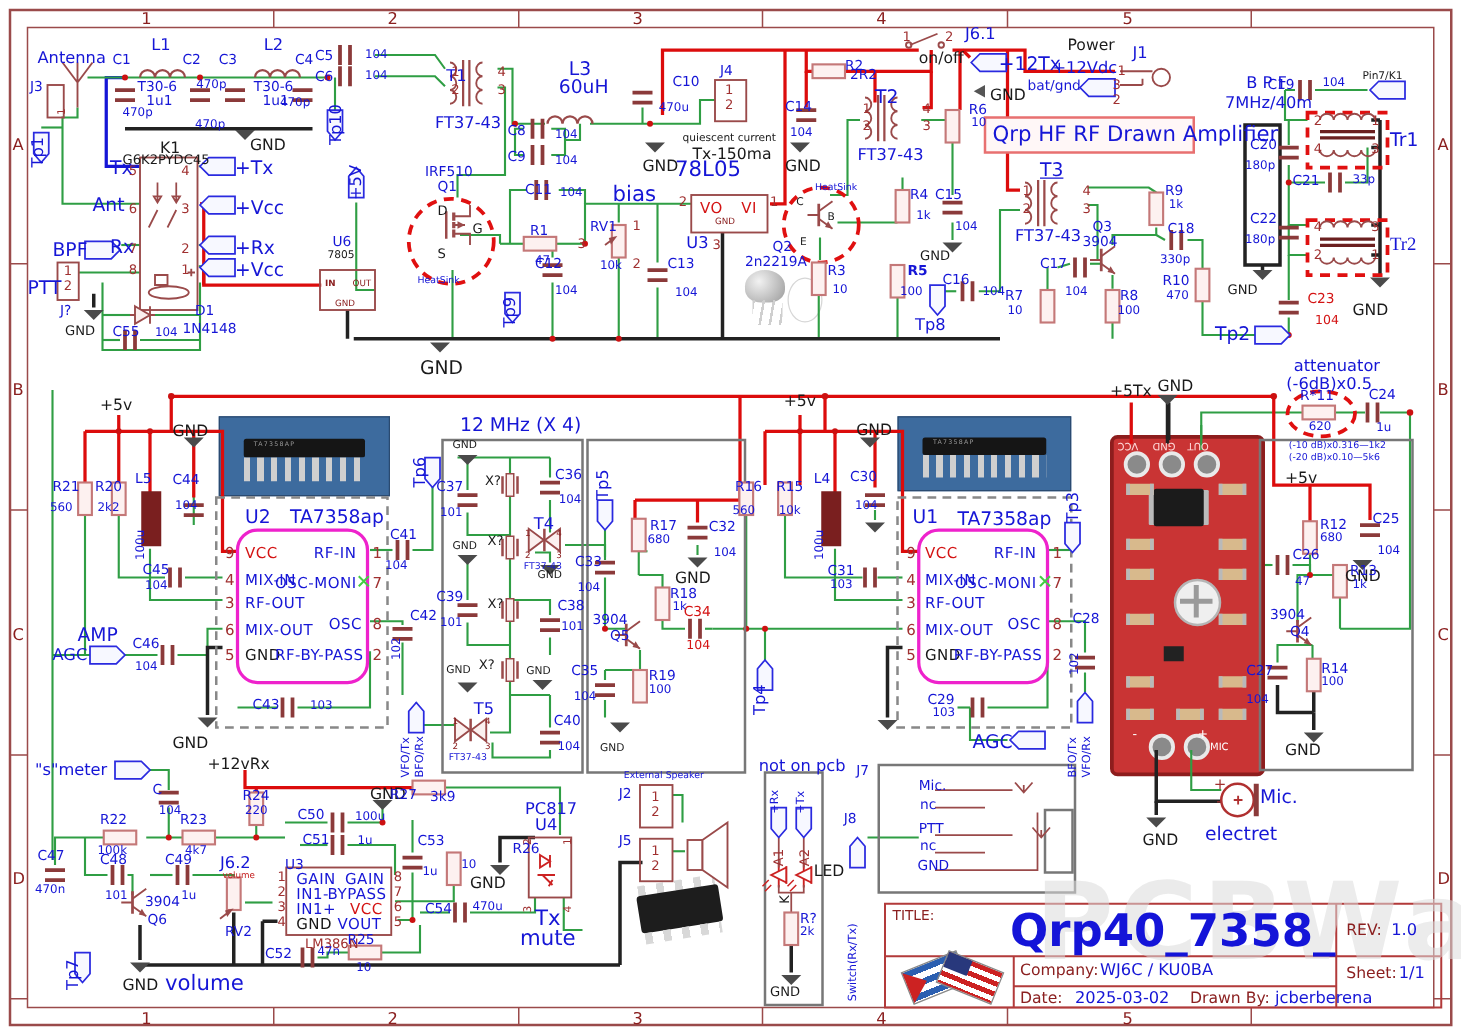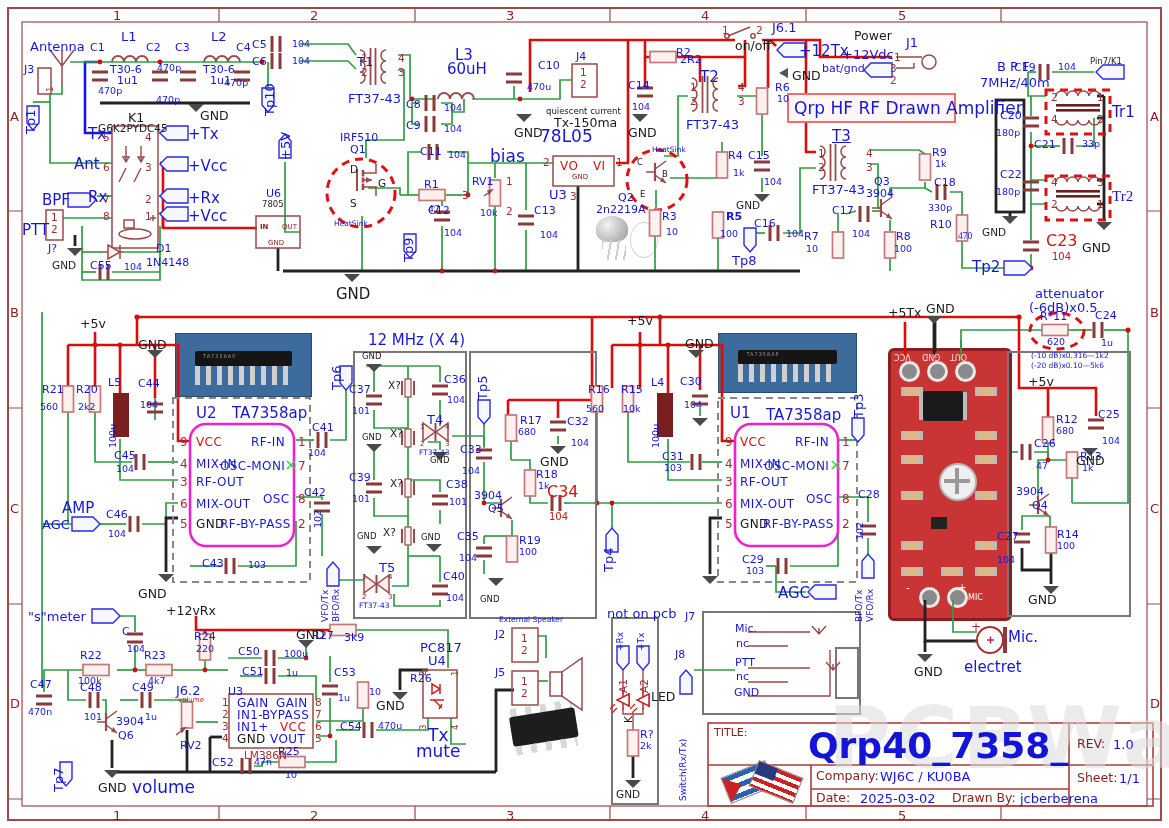--- a/index.html
+++ b/index.html
@@ -16,21 +16,21 @@
   .bp{font-size:12px;color:#1616d6;letter-spacing:.4px}
   .kp{font-size:12px;color:#161616;letter-spacing:.4px}
   .rp{font-size:12px;color:#d41414;letter-spacing:.4px}
   .m{font-size:10.5px;color:#a03030}
   .ms{font-size:7px;color:#8b2020}
   .m13{font-size:12px;color:#a03030}
   .k{font-size:10.5px;color:#1a1a1a}
   .k9{font-size:8.5px;color:#1a1a1a}
   .k13{font-size:12.5px;color:#1a1a1a}
   .k15{font-size:15px;color:#1a1a1a}
-  .r{font-size:16px;color:#d41414}
+  .r{font-size:11px;color:#d41414}
   .rs{font-size:10px;color:#d41414}
   .t7{font-size:7.5px;color:#1616d6}
   .t7r{font-size:7px;color:#c62222}
   .ts{font-size:11px;color:#8b2020}
   .ts13{font-size:12.5px;color:#8b2020}
   .w8{font-size:8px;color:#fff}
   .w9{font-size:10px;color:#fff}
   .w8r{font-size:8px;color:#ffd9d9;transform:rotate(180deg);transform-origin:50% 50%}
   .zone{font-size:13px;color:#8b2020}
   .title{font-size:36px;font-weight:bold;color:#1414d8}
@@ -937,21 +937,21 @@
       <span class="L bs" style="left: 935px; top: 159px;">1k</span>
       <span class="L b" style="left: 934px; top: 177px;">C18</span>
       <span class="L bs" style="left: 928px; top: 203px;">330p</span>
       <span class="L b" style="left: 832px; top: 205px;">C17</span>
       <span class="L bs" style="left: 852px; top: 229px;">104</span>
       <span class="L b" style="left: 804px; top: 231px;">R7</span>
       <span class="L bs" style="left: 806px; top: 244px;">10</span>
       <span class="L b" style="left: 896px; top: 231px;">R8</span>
       <span class="L bs" style="left: 894px; top: 244px;">100</span>
       <span class="L b" style="left: 930px; top: 219px;">R10</span>
-      <span class="L bs" style="left: 958px; top: 232px; font-family: Liberation Serif, serif;">470</span>
+      <span class="L bs" style="left: 933px; top: 232px;">470</span>
       <span class="L b13" style="left: 997px; top: 60px;">B P F</span>
       <span class="L b13" style="left: 980px; top: 76px;">7MHz/40m</span>
       <span class="L b" style="left: 1014px; top: 62px;">C19</span>
       <span class="L bs" style="left: 1058px; top: 62px;">104</span>
       <span class="L k9" style="left: 1090px; top: 57px;">Pin7/K1</span>
       <span class="L m" style="left: 1051px; top: 92px;">2</span>
       <span class="L m" style="left: 1097px; top: 92px;">1</span>
       <span class="L m" style="left: 1051px; top: 114px;">4</span>
       <span class="L m" style="left: 1097px; top: 114px;">3</span>
       <span class="L b15" style="left: 1112px; top: 105px;">Tr1</span>
@@ -1013,21 +1013,21 @@
       <span class="L bs" style="left: 116px; top: 464px;">104</span>
       <span class="L b" style="left: 106px; top: 509px;">C46</span>
       <span class="L bs" style="left: 108px; top: 529px;">104</span>
       <span class="L b15" style="left: 62px; top: 501px;">AMP</span>
       <span class="L b13" style="left: 42px; top: 518px;">AGC</span>
       <span class="L b" style="left: 202px; top: 558px;">C43</span>
       <span class="L bs" style="left: 248px; top: 560px;">103</span>
       <span class="L k13" style="left: 138px; top: 588px;">GND</span>
       <span class="L b" style="left: 312px; top: 422px;">C41</span>
       <span class="L bs" style="left: 308px; top: 448px;">104</span>
-      <span class="L b" style="left: 304px; top: 487px;">C42</span>
+      <span class="L b" style="left: 328px; top: 487px;">C42</span>
       <span class="L bvs v" style="left: 313px; top: 528px;">102</span>
       <span class="L bv13 v" style="left: 330px; top: 390px;">Tp6</span>
       <span class="L bv9 v" style="left: 321px; top: 622px;">VFO/Tx</span>
       <span class="L bv9 v" style="left: 332px; top: 622px;">BFO/Rx</span>
       <span class="L b13" style="left: 28px; top: 610px;">"s"meter</span>
       <span class="L b15" style="left: 368px; top: 333px;">12 MHz (X 4)</span>
       <span class="L k9" style="left: 362px; top: 352px;">GND</span>
       <span class="L k9" style="left: 362px; top: 433px;">GND</span>
       <span class="L k9" style="left: 357px; top: 532px;">GND</span>
       <span class="L k9" style="left: 430px; top: 456px;">GND</span>

